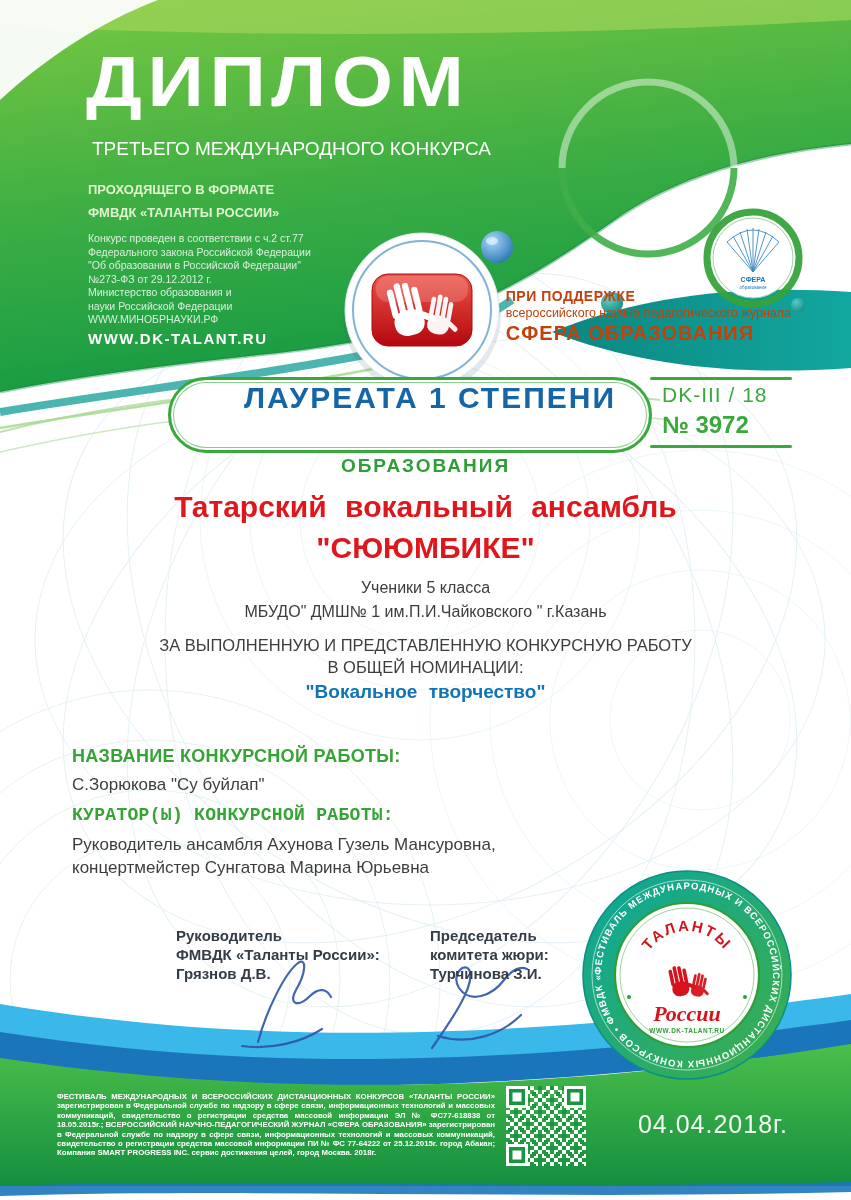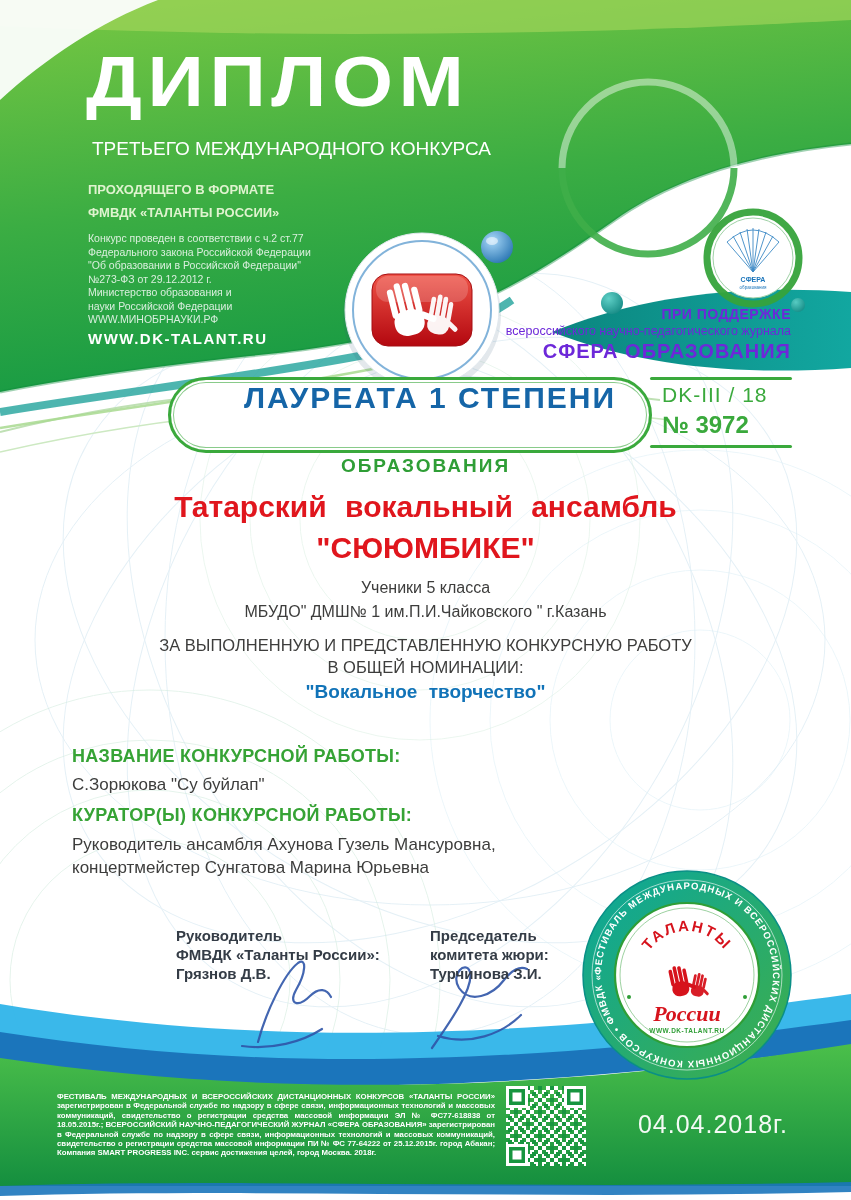--- a/index.html
+++ b/index.html
@@ -12,21 +12,21 @@
   svg.deco { position:absolute; left:0; top:0; width:851px; height:1200px; }
 
   
   .h-title   { left:86px;  top:42px;  font-size:70px; font-weight:bold; color:#fff;
                letter-spacing:5px; transform:scaleX(1.12); transform-origin:left top; white-space:nowrap; }
   .h-sub     { left:92px;  top:138px; font-size:19px; font-weight:normal; color:#fff; white-space:nowrap; }
   .h-fmt     { left:88px;  top:178px; font-size:13px; font-weight:bold; color:#dff3cf; line-height:23px; }
   .h-legal   { left:88px;  top:232px; font-size:10.5px; color:rgba(255,255,255,.82); line-height:13.5px; }
   .h-site    { left:88px;  top:330px; font-size:15px; font-weight:bold; color:#fff; letter-spacing:1.5px; }
 
-  .support   { right:60px; top:306px; text-align:right; color:#6d28d9; }
+  .support   { right:60px; top:288px; text-align:left; color:#c2410c; }
   .support .s1 { font-size:14px; font-weight:bold; letter-spacing:.5px; }
   .support .s2 { font-size:12.5px; margin-top:2px; }
   .support .s3 { font-size:20px; font-weight:bold; letter-spacing:1px; margin-top:2px; }
 
   
   .pill { left:168px; top:377px; width:478px; height:70px; background:#fff;
           border:3px solid #3aa93c; border-radius:38px; text-align:center;
           box-shadow: inset 0 0 0 2px #fff, inset 0 0 0 3px rgba(58,169,60,.6); }
   .pill .lab { margin-top:7px; color:#3aa93c; font-weight:bold; font-size:15px; letter-spacing:4px; }
   .pill .deg { color:#1565a7; font-weight:bold; font-size:30px; letter-spacing:2px; margin-top:1px;margin-left:40px; }
@@ -46,21 +46,21 @@
   .det   { left:0; width:100%; text-align:center; color:#3d3d3c; font-size:16px; }
   .d1 { top:579px; }
   .d2 { top:603px; }
   .r1 { top:636px; font-size:16.5px; }
   .r2 { top:658px; font-size:16.5px; }
   .nomin { left:0; top:681px; width:100%; text-align:center; color:#1173b8;
            font-weight:bold; font-size:19px; word-spacing:6px; }
 
   .wlab { left:72px; color:#36a335; font-weight:bold; font-size:18px; letter-spacing:.3px; }
   .wval { left:72px; color:#3d3d3c; font-size:17px; }
-  .w1 { top:746px; } .w2 { top:775px; } .w3 { top:805px; } .w4 { top:835px;text-align:center; } .w5 { top:858px; }
+  .w1 { top:746px; } .w2 { top:775px; } .w3 { top:805px;font-family:Liberation Mono, monospace; } .w4 { top:835px;text-align:center; } .w5 { top:858px; }
 
   .sig { color:#343c46; font-weight:bold; font-size:15px; line-height:19px; }
   .sigL { left:176px; top:926px; }
   .sigR { left:430px; top:926px; }
 
   .f-legal { left:57px; top:1092px; width:438px; font-size:7.8px; font-weight:bold;
              color:#fff; text-align:justify; line-height:9.4px; }
   .f-date  { left:608px; top:1110px; width:210px; text-align:center;
              color:rgba(255,255,255,.95); font-size:25px; letter-spacing:1px; }
 

